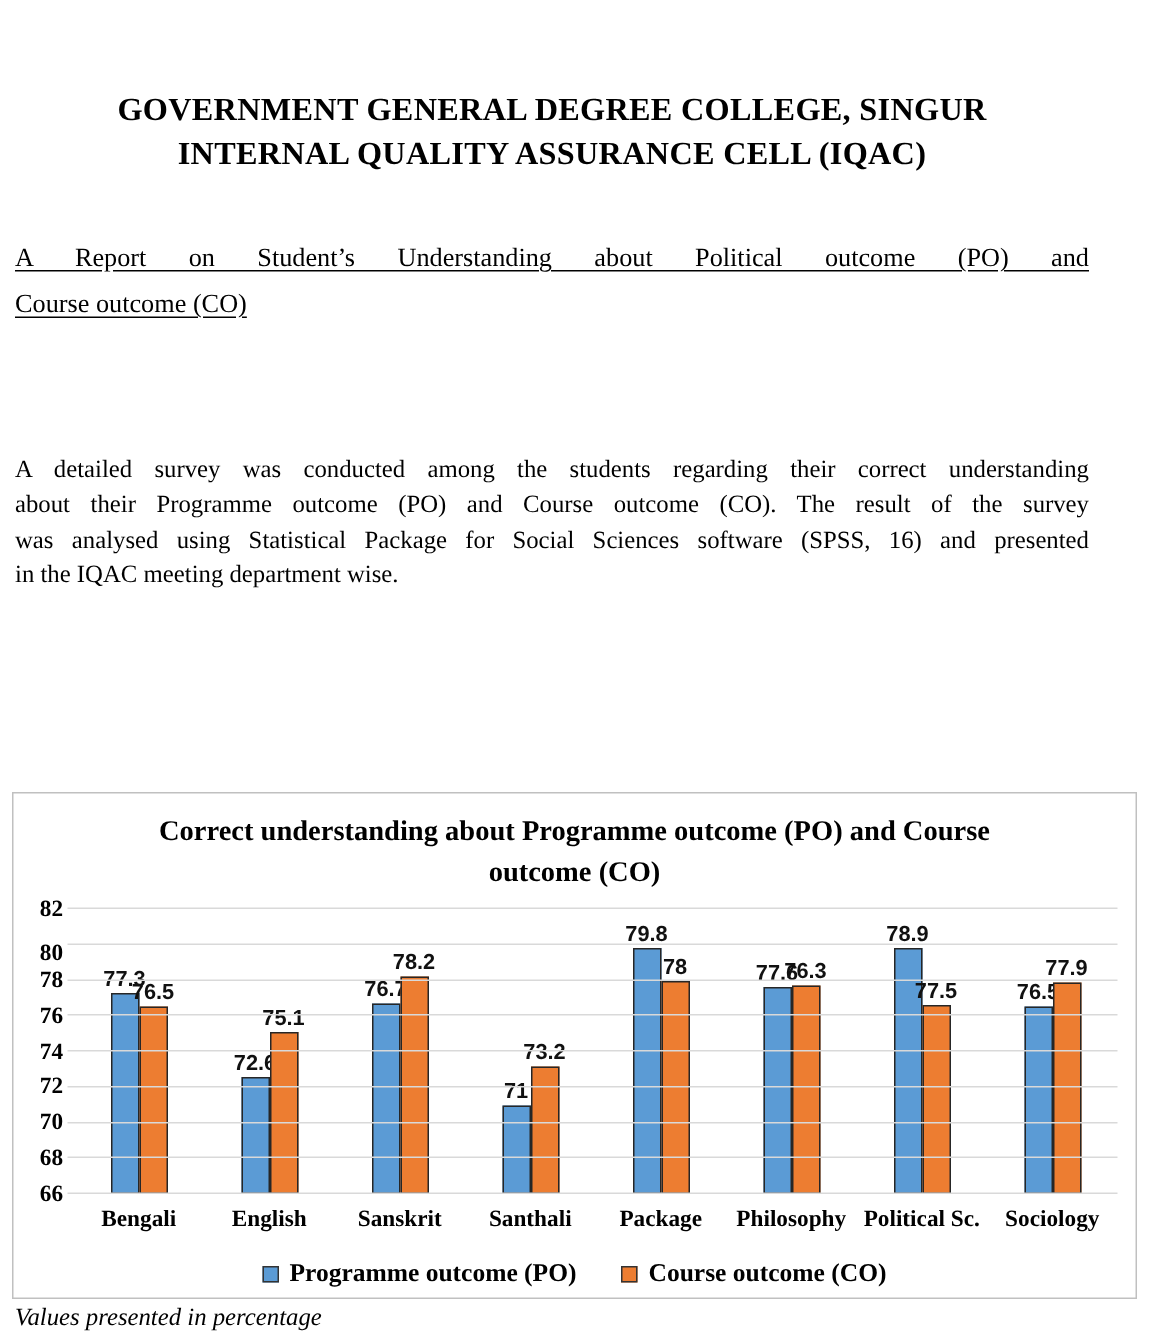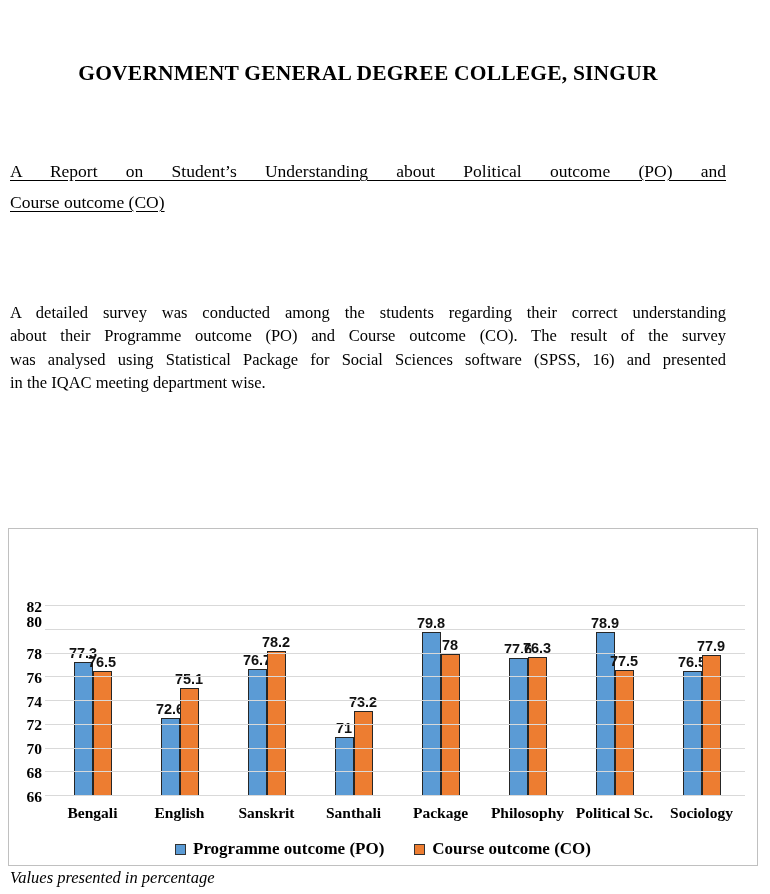--- a/index.html
+++ b/index.html
@@ -52,41 +52,43 @@
   .legend-swatch{width:11px;height:11px;border:1px solid #333;box-sizing:border-box;flex:none;}
   .footnote{position:absolute;left:10px;top:868px;font-style:italic;font-size:16.5px;}
 </style>
 </head>
 <body>
 
 <div class="page">
 
   <div class="doc-title">
     <div>GOVERNMENT GENERAL DEGREE COLLEGE, SINGUR</div>
+    <div>INTERNAL QUALITY ASSURANCE CELL (IQAC)</div>
   </div>
 
   <div class="report-heading">
       <span class="jline">A Report on Student’s Understanding about Political outcome (PO) and</span>
       <span class="jline last">Course outcome (CO)</span>
     </div>
 
   <div class="para" id="para1">
       <span class="jline">A detailed survey was conducted among the students regarding their correct understanding</span>
       <span class="jline">about their Programme outcome (PO) and Course outcome (CO). The result of the survey</span>
       <span class="jline">was analysed using Statistical Package for Social Sciences software (SPSS, 16) and presented</span>
       <span class="jline last">in the IQAC meeting department wise.</span>
     </div>
 
 
   <div class="chart-box">
+    <div class="chart-title">Correct understanding about Programme outcome (PO) and Course outcome (CO)</div>
 
     <div class="chart-area">
       <div class="y-axis" id="y-axis">
           <div class="y-tick" style="bottom: 190px;">82</div>
-          <div class="y-tick" style="bottom: 175px;">80</div>
+          <div class="y-tick" style="bottom: 161px;">80</div>
           <div class="y-tick" style="bottom: 142.5px;">78</div>
           <div class="y-tick" style="bottom: 118.75px;">76</div>
           <div class="y-tick" style="bottom: 95px;">74</div>
           <div class="y-tick" style="bottom: 71.25px;">72</div>
           <div class="y-tick" style="bottom: 47.5px;">70</div>
           <div class="y-tick" style="bottom: 23.75px;">68</div>
           <div class="y-tick" style="bottom: 0px;">66</div>
         </div>
       <div class="plot" id="plot">
         <div class="groups" id="groups">

